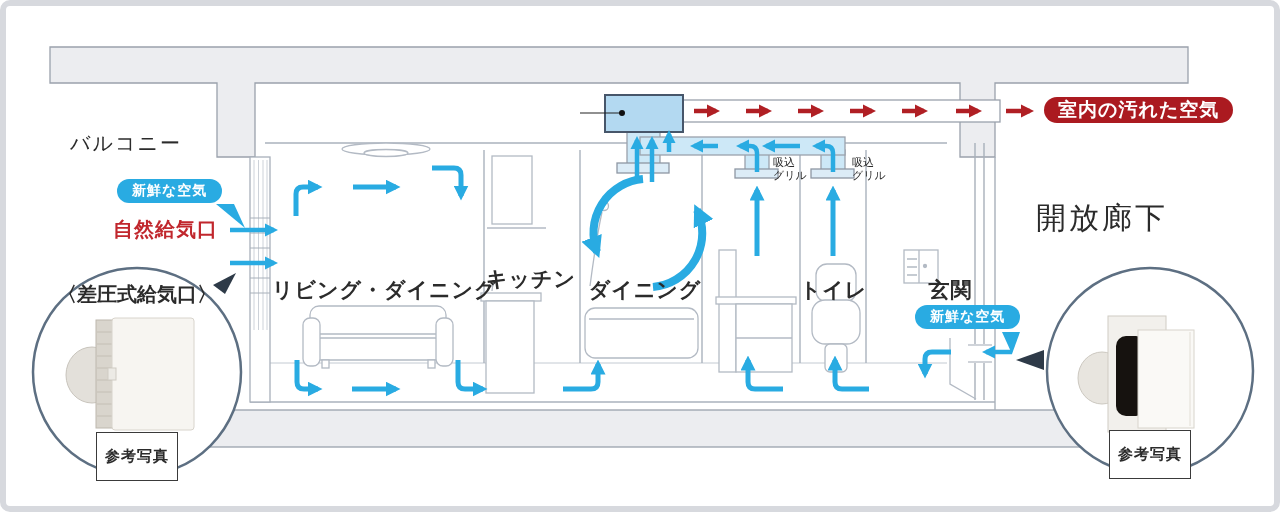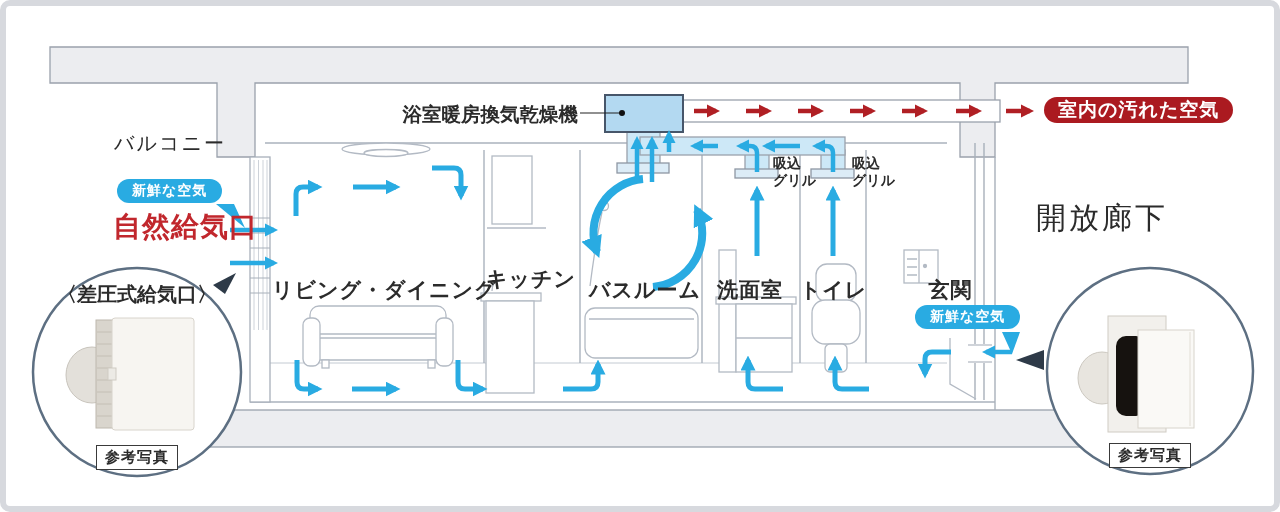--- a/index.html
+++ b/index.html
@@ -7,23 +7,23 @@
          font-family:"Liberation Serif","DejaVu Serif",serif;color:#2b2b2b;}
   #frame{position:absolute;inset:0;border:6px solid #d7d9de;border-radius:10px;
          box-sizing:border-box;pointer-events:none;z-index:50;}
   svg{position:absolute;left:0;top:0;overflow:visible;}
   .lbl{position:absolute;z-index:20;white-space:nowrap;}
   .room{font-size:21px;font-weight:600;text-align:center;letter-spacing:1px;}
   .badge{position:absolute;z-index:22;background:#29abe2;color:#fff;border-radius:16px;
          padding:3px 15px;font-size:14px;font-weight:700;letter-spacing:1px;
          font-family:"Liberation Sans","DejaVu Sans",sans-serif;}
   .badge.red{background:#ab1a20;border-radius:17px;padding:0 14px;font-size:19px;}
-  .grille{font-size:14px;font-weight:700;line-height:1.18;z-index:20;}
+  .grille{font-size:11px;font-weight:400;line-height:1.18;z-index:20;}
   .refbox{display:inline-block;border:1.5px solid #3a3a3a;background:#fff;
-          padding:2px 8px;font-size:15px;font-weight:700;letter-spacing:1px;margin-top:13px;}
+          padding:14px 8px;font-size:15px;font-weight:700;letter-spacing:1px;}
   .ctitle{font-size:20px;font-weight:600;text-align:center;letter-spacing:0px;}
 </style>
 </head>
 <body>
 
 <div id="stage">
 
   <svg width="1280" height="512" viewBox="0 0 1280 512">
     <defs>
       <marker id="mCyan" viewBox="0 0 10 10" refX="7" refY="5" markerWidth="3" markerHeight="3" orient="auto">
@@ -207,43 +207,41 @@
       <rect x="1138" y="330" width="56" height="98" fill="#faf9f6" stroke="#d8d4cc"></rect>
       <path d="M1190,332 V426" stroke="#e2ded6" fill="none"></path>
     </g>
 
     <polygon points="236,273 213,285 225,294" fill="#2e3a48"></polygon>
     <polygon points="1016,360 1044,350 1044,370" fill="#2e3a48"></polygon>
     <polygon points="216,204 234,204 245,228" fill="#29abe2"></polygon>
     <polygon points="1002,332 1020,332 1012,354" fill="#29abe2"></polygon>
   </svg>
 
-  <div class="lbl" style="left:70px;top:130px;font-size:20px;letter-spacing:2px;margin-left:44px;">バルコニー</div>
-
-  <div class="lbl" style="left:386px;top:101px;width:192px;text-align:right;font-size:19.5px;font-weight:600;">浴室暖房換気乾燥機</div>
+  <div class="lbl" style="left:70px;top:130px;font-size:20px;letter-spacing:2px;">バルコニー</div>
+
 
   <div class="lbl room" style="left:272px;top:276px;width:210px;">リビング・ダイニング</div>
   <div class="lbl room" style="left:478px;top:265px;width:106px;">キッチン</div>
-  <div class="lbl room" style="left:580px;top:276px;width:130px;">バスルーム</div>
-  <div class="lbl room" style="left:695px;top:276px;width:110px;">洗面室</div>
+  <div class="lbl room" style="left:580px;top:276px;width:130px;">ダイニング</div>
   <div class="lbl room" style="left:791px;top:276px;width:85px;">トイレ</div>
   <div class="lbl room" style="left:908px;top:276px;width:85px;">玄関</div>
 
   <div class="lbl grille" style="left:773px;top:156px;">
     <div>吸込</div>
     <div>グリル</div>
   </div>
   <div class="lbl grille" style="left:852px;top:156px;">
     <div>吸込</div>
     <div>グリル</div>
   </div>
 
   <div class="lbl" style="left:1036px;top:198px;width:130px;text-align:center;font-size:30px;letter-spacing:3px;">開放廊下</div>
 
-  <div class="lbl" style="left:113px;top:208px;font-size:28px;font-weight:700;color:#c1272d;letter-spacing:1px;">自然給気口</div>
+  <div class="lbl" style="left:113px;top:216px;font-size:20px;font-weight:700;color:#c1272d;letter-spacing:1px;">自然給気口</div>
 
   <div class="badge" style="left:117px;top:179px;">新鮮な空気</div>
   <div class="badge" style="left:915px;top:305px;">新鮮な空気</div>
   <div class="badge red" style="left:1044px;top:97px;">室内の汚れた空気</div>
 
   <div class="lbl ctitle" style="left:42px;top:281px;width:190px;">〈差圧式給気口〉</div>
 
   <div class="lbl" style="left:47px;top:432px;width:180px;text-align:center;">
     <span class="refbox">参考写真</span>
   </div>

